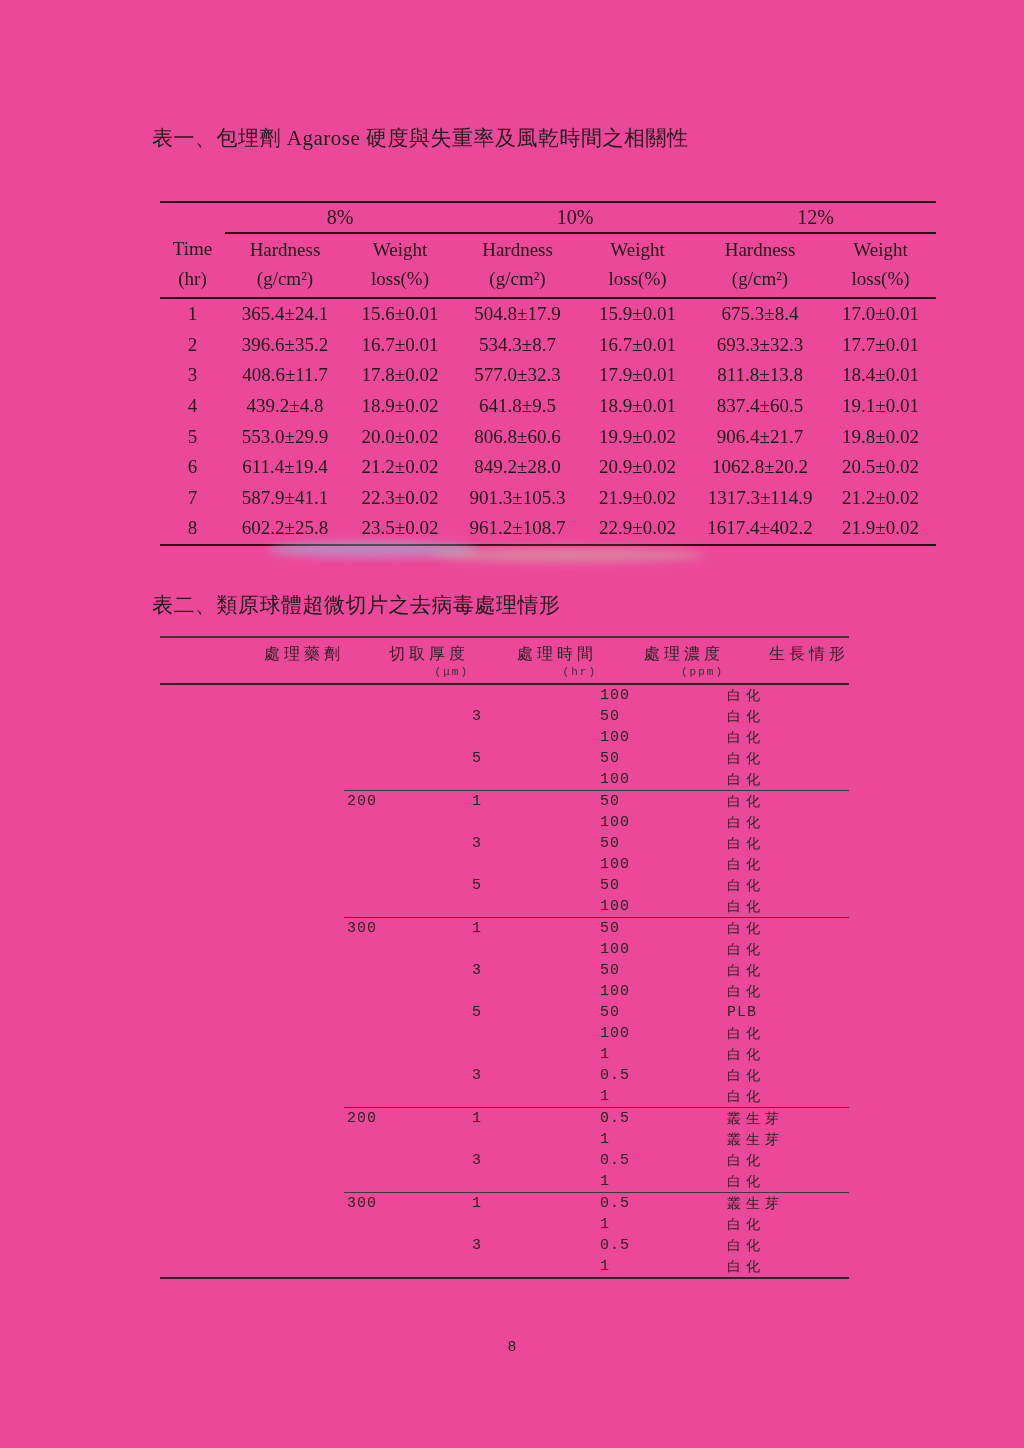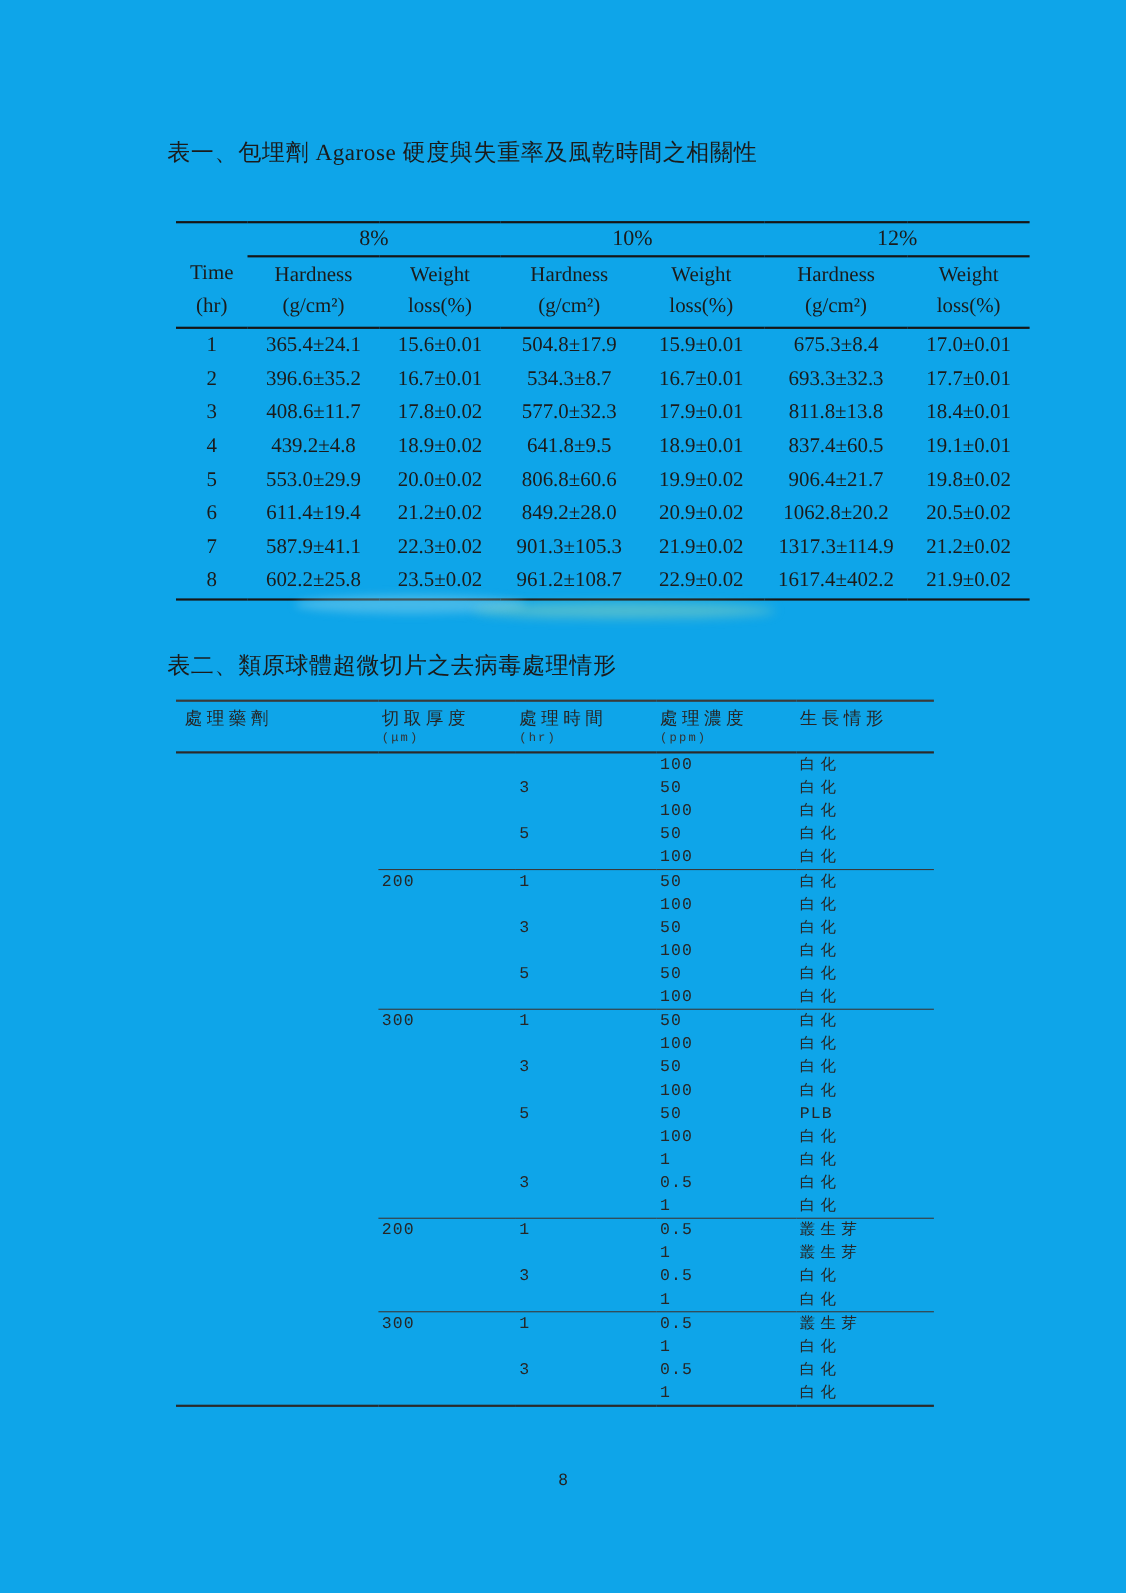--- a/index.html
+++ b/index.html
@@ -1,19 +1,19 @@
 <!DOCTYPE html>
 <html><head>
 <meta charset="utf-8">
 <style>
   html,body{margin:0;padding:0;}
   body{width:1024px;height:1448px;background:#f6f6f6;}
   .page{
     position:absolute; left:0; top:0; width:1024px; height:1448px;
-    background:#0ea5e9; overflow:hidden;
+    background:#ec4899; overflow:hidden;
     font-family:"Liberation Serif", serif; color:#1b1b1b;
   }
 
   
   .cap{position:absolute; left:152px; white-space:pre-wrap;}
   .cap-zh1{top:124px; font-size:21px; letter-spacing:0.5px;}
   .cap-en {top:158px; font-size:19px;}
   .cap-zh2{top:591px; font-size:21px; letter-spacing:0.5px;}
 
   
@@ -31,21 +31,21 @@
 
   
   .t2{
     position:absolute; left:160px; top:636px; width:689px;
     border-collapse:collapse; table-layout:fixed;
     border-top:2px solid #3a3a3a; border-bottom:2px solid #2a2a2a;
     font-family:"Liberation Mono","DejaVu Sans Mono", monospace;
     color:#262626;
   }
   .t2 th{
-    border-bottom:2px solid #2a2a2a; text-align:left; font-weight:normal;
+    border-bottom:2px solid #2a2a2a; text-align:right; font-weight:normal;
     vertical-align:top; padding:5px 0 3px 3px;
   }
   .t2 th:first-child{padding-left:8px;}
   .t2 th .h1{font-size:16px; letter-spacing:4px; line-height:22px; font-family:"Liberation Serif", serif;}
   .t2 th .h2{font-size:11px; letter-spacing:2px; line-height:15px; color:#333;}
   .t2 td{
     height:21px; line-height:21px; font-size:15px; letter-spacing:1px;
     padding:0 0 0 3px; text-align:left; overflow:hidden;
   }
   .t2 td:first-child{padding-left:8px;}

